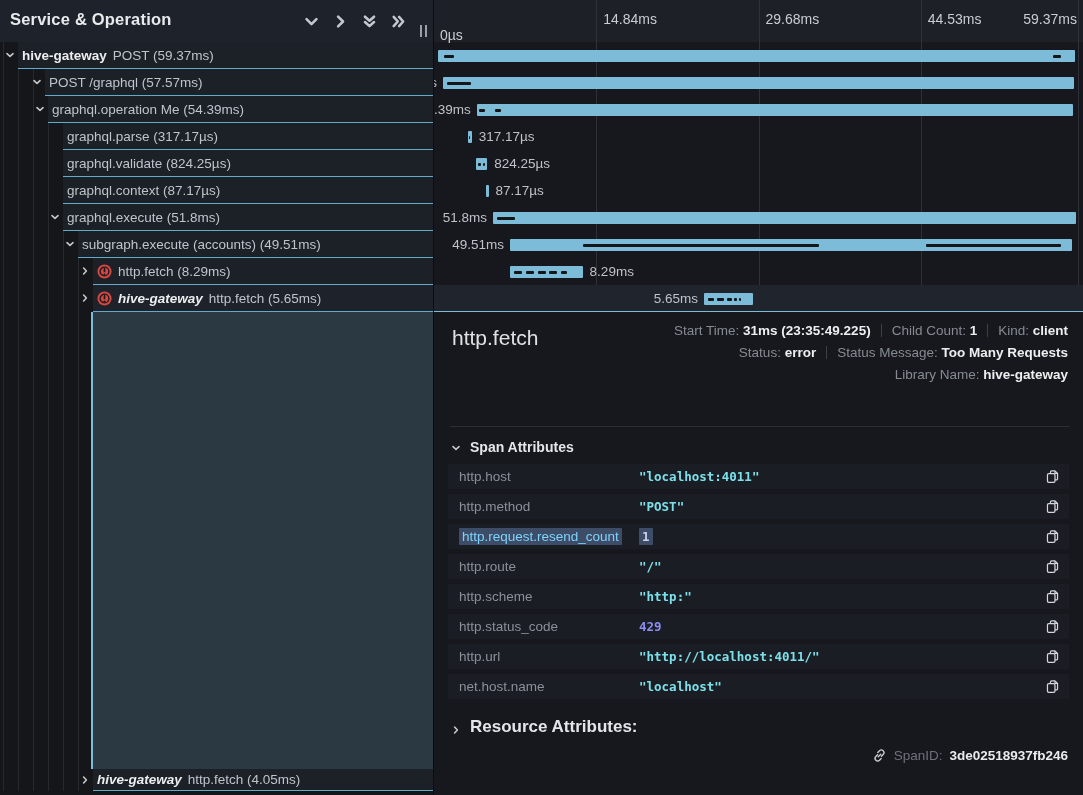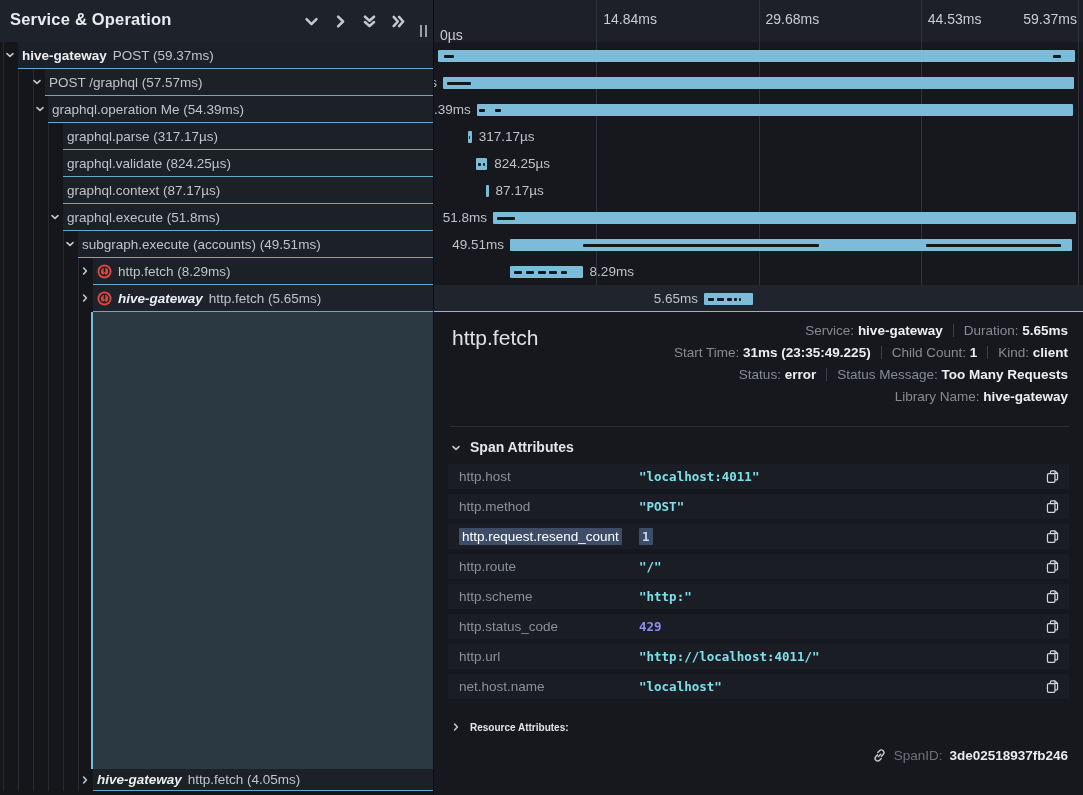--- a/index.html
+++ b/index.html
@@ -47,24 +47,24 @@
   .vsep{display:inline-block;width:1px;height:13px;background:#3c4047;margin:0 10px;vertical-align:-2px;}
   .ddiv{position:absolute;left:16px;right:14px;top:114px;height:1px;background:#2b2e34;}
   .sahead{position:absolute;left:16px;top:127px;display:flex;align-items:center;gap:8px;font-size:14px;font-weight:700;color:#e3e5e8;cursor:pointer;}
   .attrs{position:absolute;left:14px;right:14px;top:152px;}
   .arow{height:25px;margin-bottom:5px;background:#1a1d23;display:flex;align-items:center;padding:0 9px 0 11px;box-sizing:border-box;}
   .akey{width:180px;flex:0 0 auto;font-size:13.5px;color:#8b9099;white-space:nowrap;}
   .aval{font-family:"DejaVu Sans Mono",monospace;font-size:12.5px;font-weight:700;white-space:nowrap;}
   .aval.string{color:#7ce0ea;}
   .aval.number{color:#8d8df2;}
   .hl{background:#3d4d68;padding:1px 3px;border-radius:1px;}
-  .akey .hl{color:#ffffff;}
+  .akey .hl{color:#7dd3fc;}
   .aval.hl{color:#ccd2f2;}
   .acopy{margin-left:auto;width:15px;height:15px;cursor:pointer;display:flex;}
-  .resline{position:absolute;left:16px;right:15px;top:404px;height:22px;display:flex;align-items:center;font-size:10px;color:#868b93;gap:8px;white-space:nowrap;overflow:hidden;cursor:pointer;}
+  .resline{position:absolute;left:16px;right:15px;top:404px;height:22px;display:flex;align-items:center;font-size:17px;color:#868b93;gap:8px;white-space:nowrap;overflow:hidden;cursor:pointer;}
   .resline .rtitle{font-weight:700;color:#e3e5e8;}
   .resline b{color:#e9ebee;font-weight:700;}
   .sidline{position:absolute;right:15px;top:432px;height:22px;display:flex;align-items:center;gap:7px;font-size:13.5px;color:#6d727a;}
   .sidline b{color:#e9ebee;font-weight:700;}
 
   .selborder{position:absolute;left:434px;top:311px;width:649px;height:1px;background:#7cbcd9;}
   .pdiv{position:absolute;left:433px;top:0;width:1px;height:795px;background:#0c0d10;}
 </style>
 </head>
 <body>
@@ -291,21 +291,20 @@
             <div class="mark" style="left: 60%; width: 7%;"></div>
             <div class="mark" style="left: 71%; width: 5%;"></div>
           </div>
           <span class="tlabel" style="right: calc(58.4% + 6px);">5.65ms</span>
         </div>
       </div>
 
     <div class="detail">
       <div class="dtitle">http.fetch</div>
       <div class="dmeta" id="dmeta">
-          <div class="line"><span>Service: </span><b>hive-gateway</b><span class="vsep"></span><span>Duration: </span><b>5.65ms</b></div>
           <div class="line"><span>Start Time: </span><b>31ms (23:35:49.225)</b><span class="vsep"></span><span>Child Count: </span><b>1</b><span class="vsep"></span><span>Kind: </span><b>client</b></div>
           <div class="line"><span>Status: </span><b>error</b><span class="vsep"></span><span>Status Message: </span><b>Too Many Requests</b></div>
           <div class="line"><span>Library Name: </span><b>hive-gateway</b></div>
         </div>
       <div class="ddiv"></div>
       <div class="sahead">
         <span id="sa-chev" style="width: 12px; height: 12px; display: flex;">
             <span><svg width="100%" height="100%" viewBox="0 0 12 12" fill="none" stroke="#c3c8cf" stroke-width="1.6" stroke-linecap="round" stroke-linejoin="round">
                 <path d="M3 4.6 L6 7.4 L9 4.6"></path>
               </svg></span>

